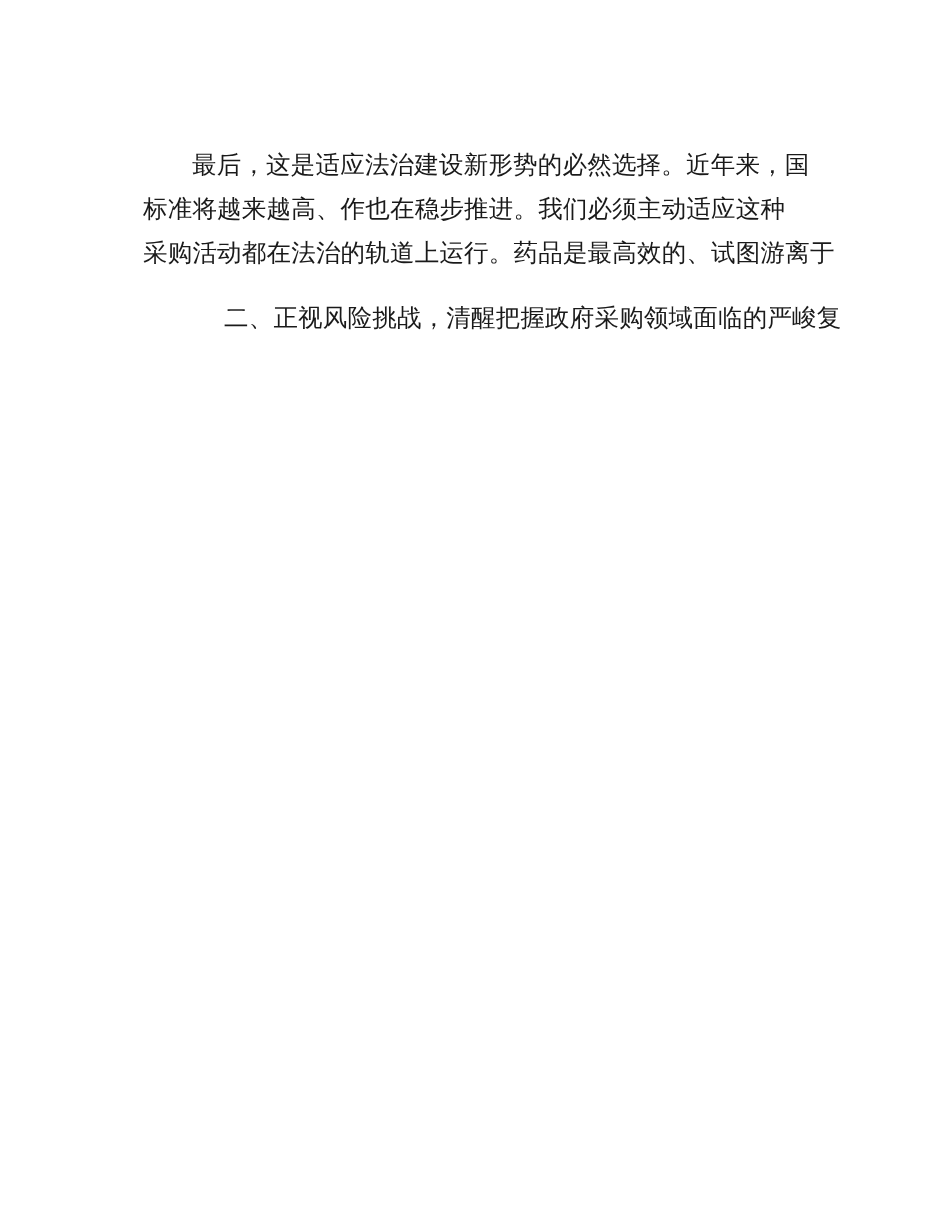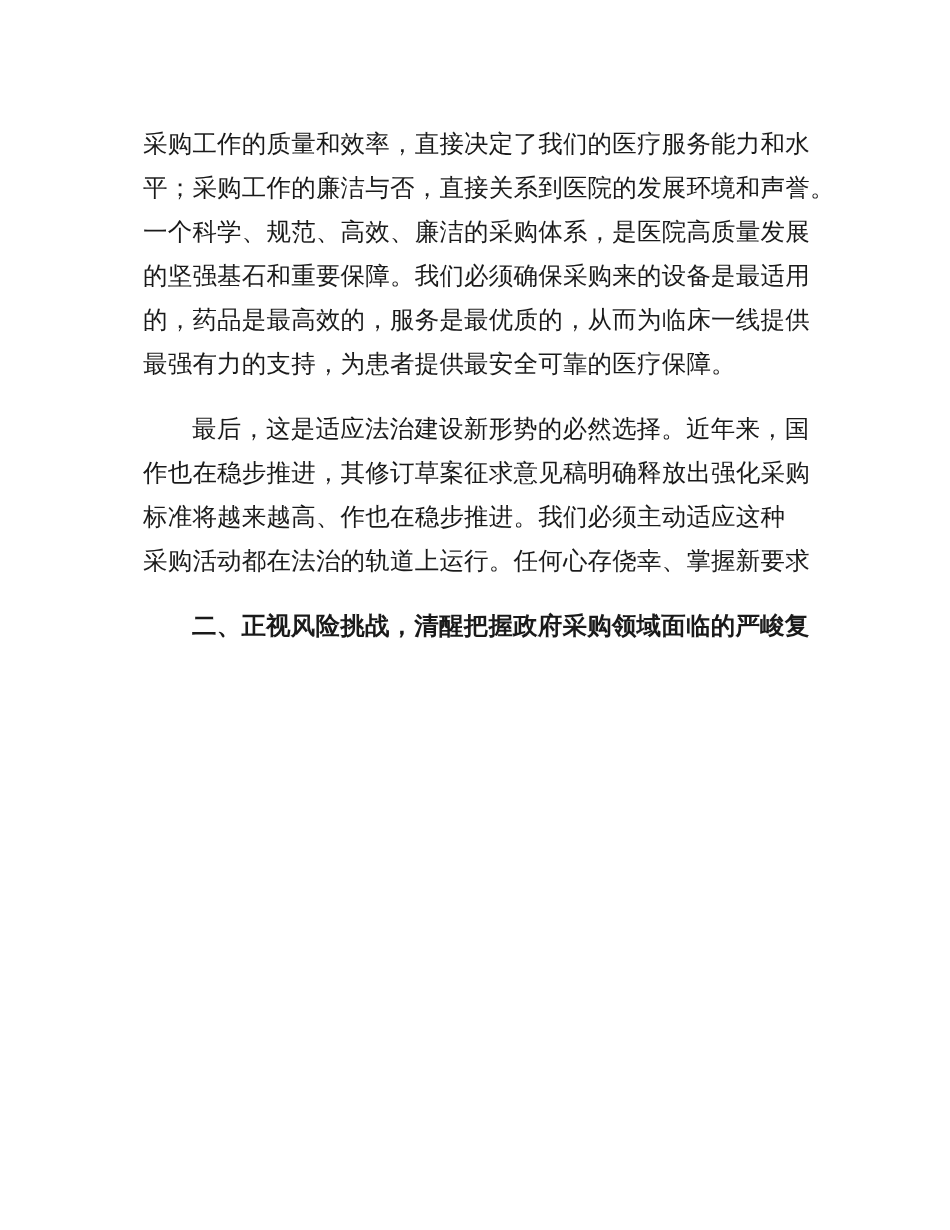--- a/index.html
+++ b/index.html
@@ -6,44 +6,35 @@
     body { width: 950px; height: 1230px; position: relative; overflow: hidden; }
     .page {
       position: absolute; left: 143px; top: 122px; width: 666px;
       font-family: "DejaVu Serif", "Liberation Serif", serif;
       color: #1a1a1a; font-size: 24.5px; line-height: 44px;
     }
     .para { margin: 0; text-align: justify; text-align-last: left; letter-spacing: 0.2px; }
     .line { display: block; white-space: nowrap; height: 44px; }
     .gap { height: 21px; }
     .bold { font-family: "DejaVu Sans", "Liberation Sans", sans-serif; font-weight: normal; }
-    .heading { font-family: "DejaVu Sans", "Liberation Sans", sans-serif; font-weight: bold; }
+    .heading { font-family: "DejaVu Sans", "Liberation Sans", sans-serif; font-weight: normal; margin-left: 32px; }
     .indent { padding-left: 49px; }
   </style>
 </head>
 <body>
 
 <div class="page">
 
-  <div class="para">
-    <span class="line">采购工作的质量和效率，直接决定了我们的医疗服务能力和水</span>
-    <span class="line">平；采购工作的廉洁与否，直接关系到医院的发展环境和声誉。</span>
-    <span class="line">一个科学、规范、高效、廉洁的采购体系，是医院高质量发展</span>
-    <span class="line">的坚强基石和重要保障。我们必须确保采购来的设备是最适用</span>
-    <span class="line">的，药品是最高效的，服务是最优质的，从而为临床一线提供</span>
-    <span class="line">最强有力的支持，为患者提供最安全可靠的医疗保障。</span>
-  </div>
 
   <div class="gap"></div>
 
   <div class="para">
     <span class="line indent"><span class="bold">最后，这是适应法治建设新形势的必然选择。</span><span>近年来，国</span></span>
-    <span class="line">作也在稳步推进，其修订草案征求意见稿明确释放出强化采购</span>
     <span class="line">标准将越来越高、作也在稳步推进。我们必须主动适应这种</span>
-    <span class="line">采购活动都在法治的轨道上运行。任何心存侥幸、掌握新要求</span>
+    <span class="line">采购活动都在法治的轨道上运行。药品是最高效的、试图游离于</span>
   </div>
 
   <div class="gap"></div>
 
   <div class="para heading">
     <span class="line indent">二、正视风险挑战，清醒把握政府采购领域面临的严峻复</span>
   </div>
 
 </div>
 

